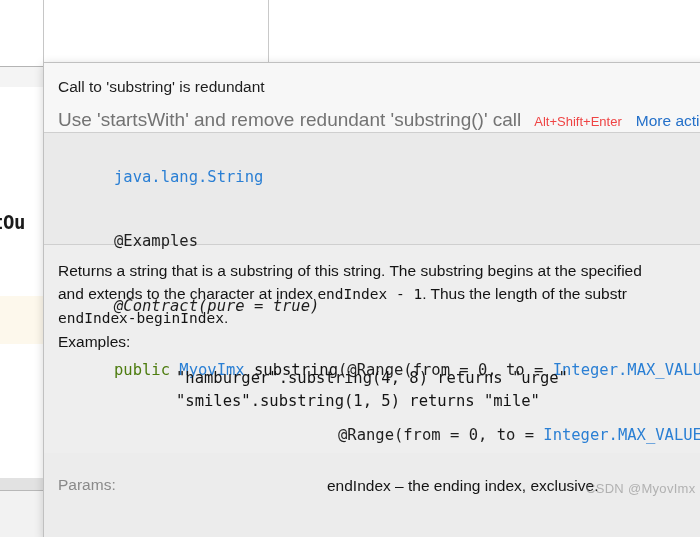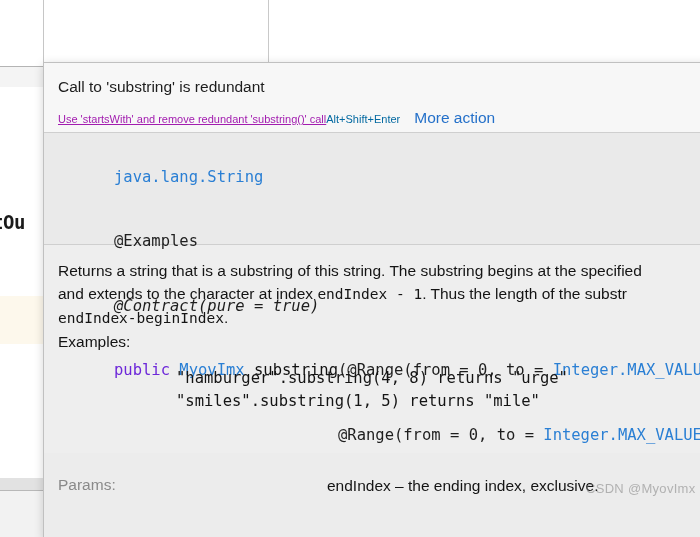--- a/index.html
+++ b/index.html
@@ -120,30 +120,29 @@
     line-height: 1.25;
     white-space: nowrap;
   }
   .popup-action-row {
     margin-top: 13px;
     display: flex;
     align-items: baseline;
     white-space: nowrap;
   }
   .popup-action-link {
-    font-size: 11px;
-    color: #a21caf;
+    font-size: 19px;
+    color: #737373;
     cursor: pointer;
     white-space: nowrap;
-    text-decoration: underline;
   }
   .popup-action-shortcut {
-    font-size: 11px;
-    color: #0369a1;
-    margin-left: 0;
+    font-size: 13px;
+    color: #ef4444;
+    margin-left: 13px;
     white-space: nowrap;
   }
   .popup-more-actions {
     font-size: 15.5px;
     color: #2470c9;
     margin-left: 14px;
     cursor: pointer;
     white-space: nowrap;
   }
 
@@ -164,21 +163,21 @@
     font-family: "DejaVu Sans Mono", monospace;
     font-size: 15.5px;
     line-height: 21.5px;
     color: #1e1e1e;
     white-space: pre;
   }
   .tok-type    { color: #2a7fd4; }
   .tok-anno    { color: #1f1f1f; }
   .tok-italic  { font-style: italic; }
   .tok-bold    { font-weight: normal; color: #111111; }
-  .tok-kw      { color: #6d28d9; }
+  .tok-kw      { color: #4d7c0f; }
   .tok-num     { color: #1e1e1e; }
   .tok-link    { color: #2a7fd4; }
 
   
   .popup-doc {
     background: #eeeeee;
     padding: 14px 0 0 14px;
     box-sizing: border-box;
     height: 208px;
   }

